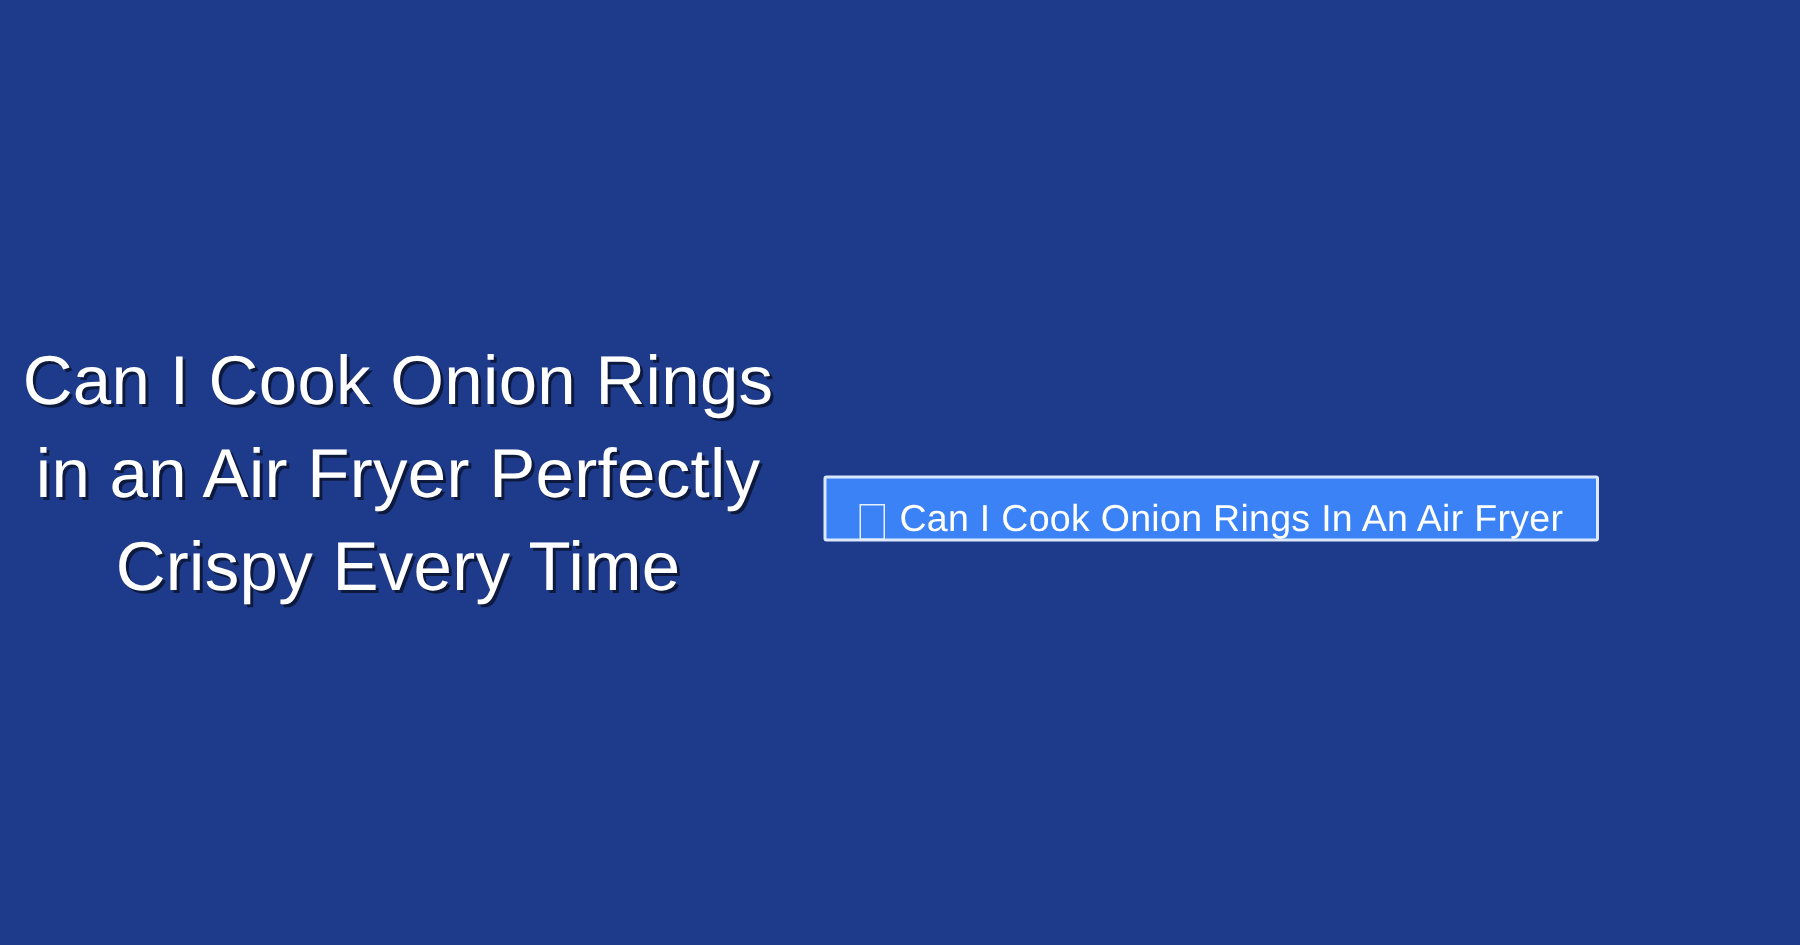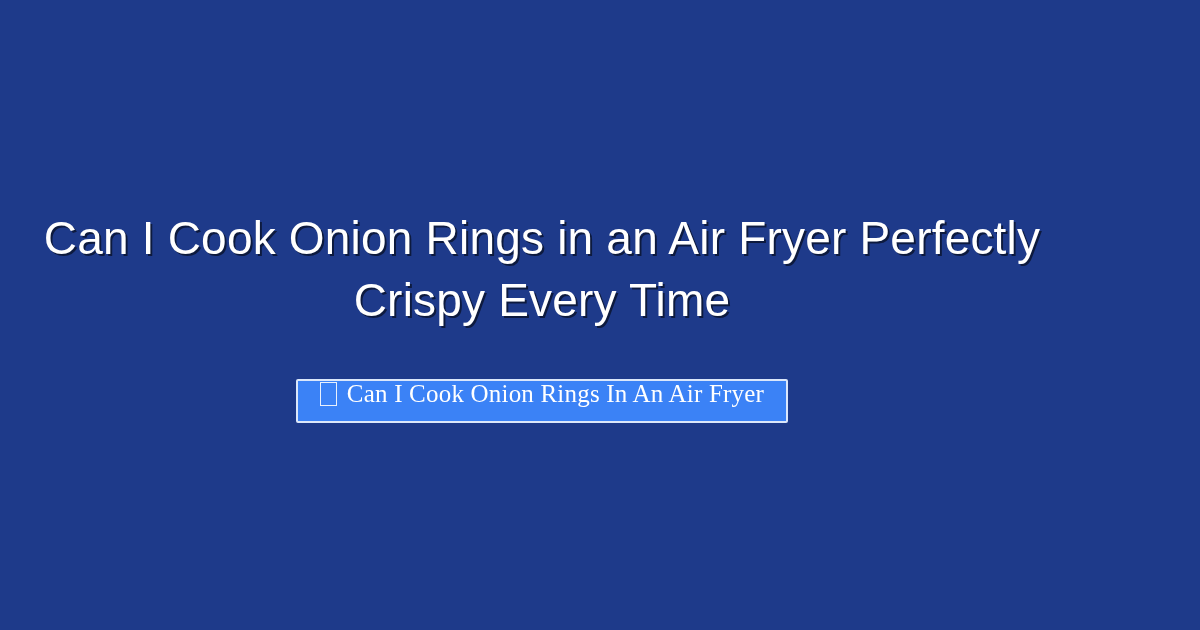--- a/index.html
+++ b/index.html
@@ -25,21 +25,20 @@
     box-sizing: border-box;
   }
 
   .content-stack {
     position: absolute;
     left: 0;
     top: 0;
     width: 1084px;
     height: 630px;
     display: flex;
-    flex-direction: column;
     align-items: center;
     justify-content: center;
   }
 
   .headline {
     width: 1040px;
     margin: 0;
     padding: 0;
     text-align: center;
     color: #ffffff;
@@ -54,31 +53,31 @@
 
   .cta-wrap {
     margin-top: 48px;
     display: flex;
     justify-content: center;
     width: 100%;
   }
 
   .cta-button {
     display: inline-flex;
-    align-items: flex-start;
+    align-items: flex-end;
     justify-content: center;
     gap: 10px;
     height: 44px;
     padding: 0 22px;
     box-sizing: border-box;
     background: #3b82f6;
     border: 2px solid #dbe7fb;
     border-radius: 2px;
     color: #ffffff;
-    font-family: Liberation Serif, serif;
+    font-family: Liberation Sans, sans-serif;
     font-size: 25px;
     font-weight: 400;
     line-height: 1;
     letter-spacing: 0.2px;
     cursor: pointer;
     white-space: nowrap;
   }
 
   .cta-glyph {
     display: inline-block;

